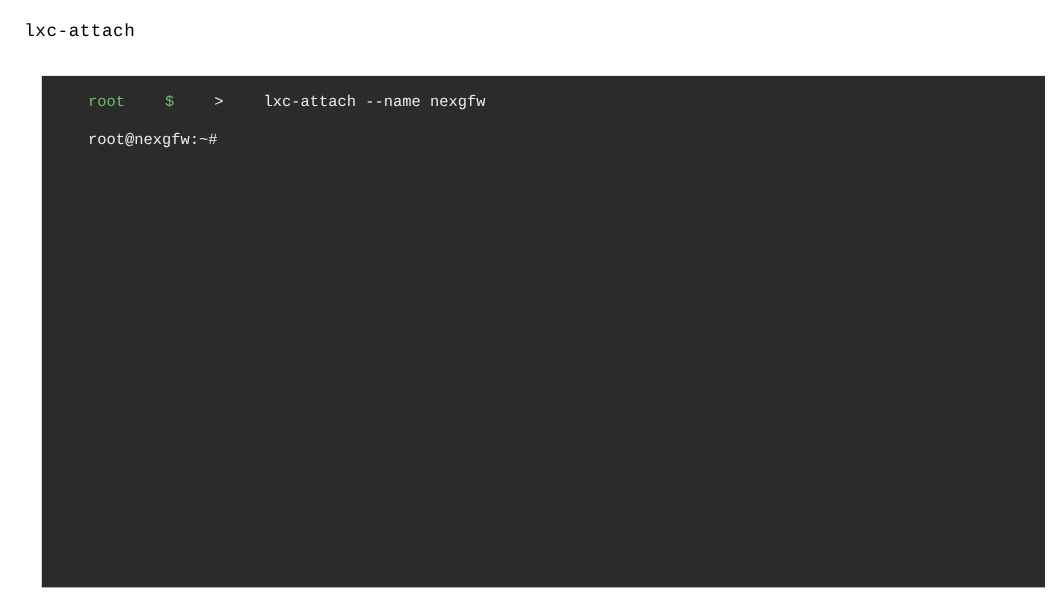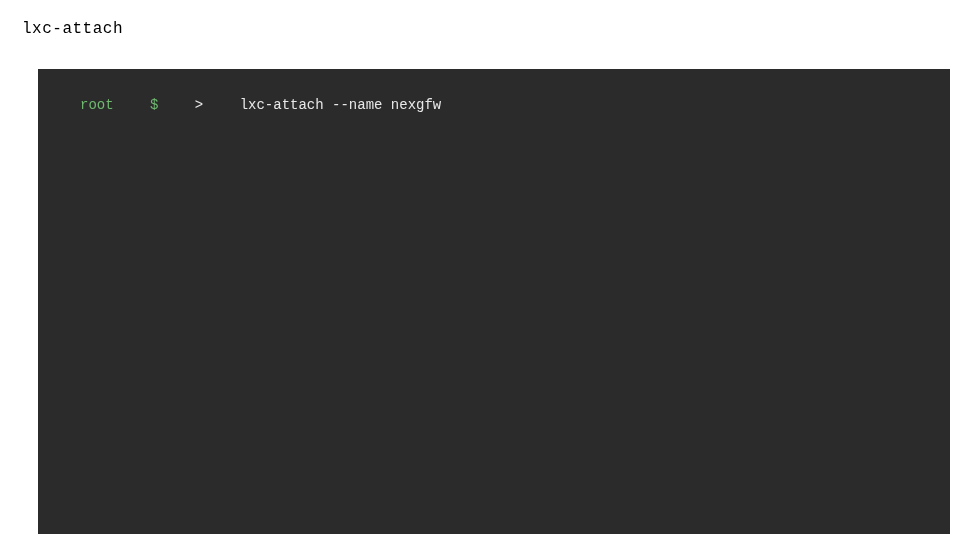--- a/index.html
+++ b/index.html
@@ -23,21 +23,21 @@
       font-family: "Courier New", monospace;
       letter-spacing: 0.5px;
     }
     .terminal {
       position: absolute;
       top: 55px;
       left: 24px;
       width: 912px;
       height: 465px;
       background: #2b2b2b;
-      padding: 12px 14px;
+      padding: 0 14px;
       font-family: "Courier New", monospace;
       font-size: 14px;
       line-height: 1.5;
       color: #e8e8e8;
     }
     .terminal-line {
       white-space: pre;
     }
     .prompt-user {
       color: #6fb86f;
@@ -55,13 +55,14 @@
       color: #e8e8e8;
     }
   </style>
 </head>
 <body>
 
 <div class="page-title">lxc-attach</div>
 
 <div class="terminal">
   <div class="terminal-line"><span class="prompt-user">root</span><span class="prompt-dollar"> $</span><span class="prompt-angle"> &gt; </span><span class="command-text">lxc-attach --name nexgfw</span></div>
+  <div class="terminal-line"><span class="session-prompt">root@nexgfw:~#</span></div>
 </div>
 
 </body></html>

